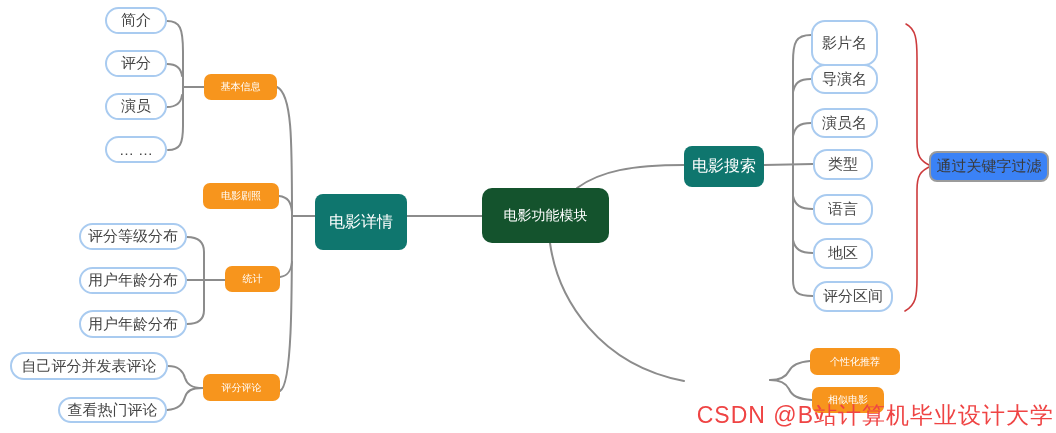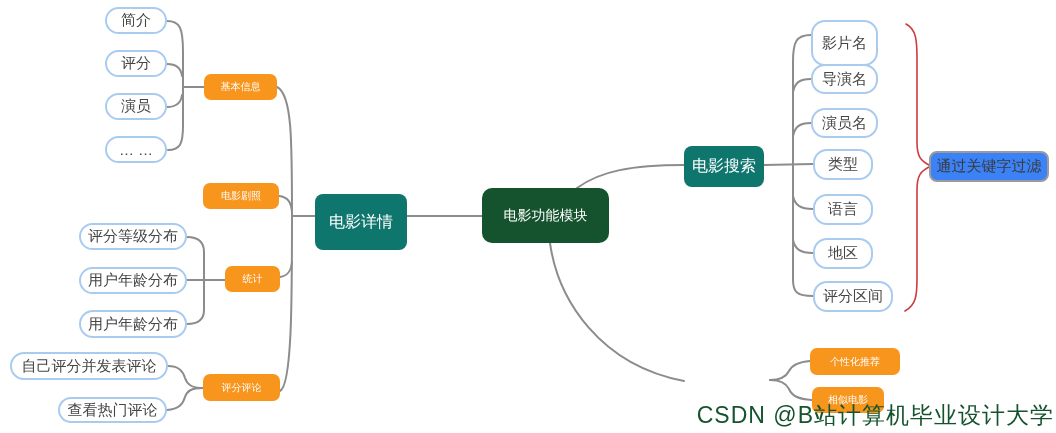--- a/index.html
+++ b/index.html
@@ -6,21 +6,21 @@
   body{font-family:"Liberation Sans","DejaVu Sans",sans-serif;}
   .canvas{position:relative;width:1056px;height:433px;background:#ffffff;overflow:hidden;}
   .wires{position:absolute;left:0;top:0;width:1056px;height:433px;z-index:1;}
   .node{position:absolute;box-sizing:border-box;display:flex;align-items:center;justify-content:center;
         white-space:nowrap;z-index:2;cursor:default;}
   .leaf{background:#fff;border:2px solid #A9CBF0;border-radius:14px;color:#454545;font-size:15px;}
   .sub{background:#F7951D;color:#fff;border-radius:7px;font-size:10px;}
   .branch{background:#0f766e;color:#fff;border-radius:8px;font-size:16px;}
   .root{background:#14532d;color:#fff;border-radius:10px;font-size:14px;}
   .note{background:#3b82f6;border:2px solid #9B9B9B;border-radius:8px;color:#3a3a3a;font-size:15px;}
-  .watermark{position:absolute;right:2px;bottom:2px;z-index:3;font-size:23px;color:#14532d;
+  .watermark{position:absolute;right:2px;bottom:2px;z-index:3;font-size:23px;color:#ef4444;
              letter-spacing:1px;z-index:3;}
 </style>
 </head>
 <body>
 
 <div class="canvas">
 
   <svg class="wires" viewBox="0 0 1056 433">
     <g stroke="#8C8C8C" stroke-width="2" fill="none" stroke-linecap="round">
 

